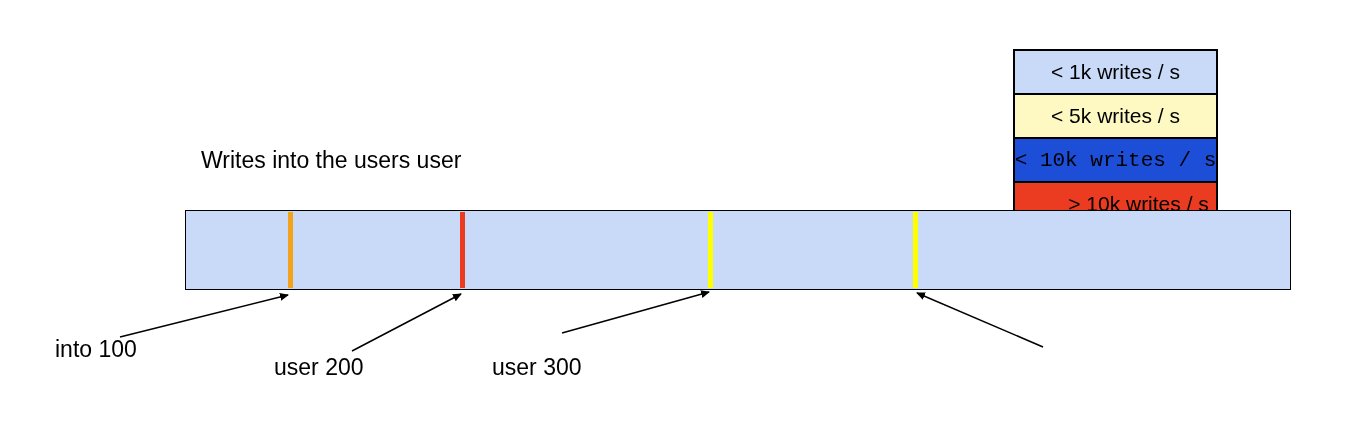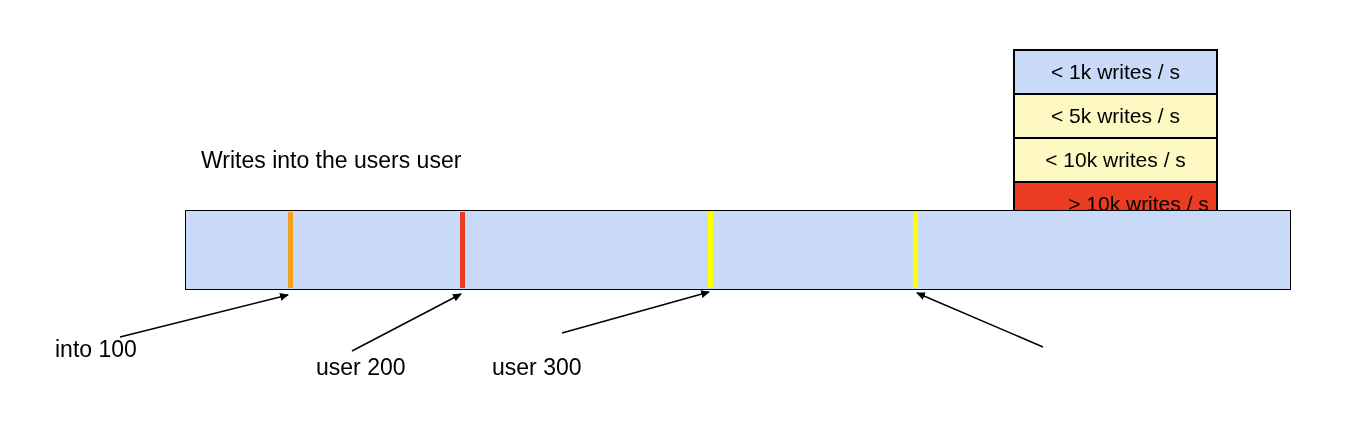--- a/index.html
+++ b/index.html
@@ -67,39 +67,39 @@
     width: 1350px;
     height: 422px;
     pointer-events: none;
   }
   .user-label {
     position: absolute;
     font-size: 23px;
     white-space: nowrap;
   }
   .ul1 { left: 55px;  top: 336px; }
-  .ul2 { left: 274px; top: 354px; margin-left: 42px; }
+  .ul2 { left: 274px; top: 354px; }
   .ul3 { left: 492px; top: 354px; }
   .ul4 { left: 963px; top: 354px; }
 </style>
 </head>
 <body>
 
 <div class="canvas">
 
   <div class="title">Writes into the users user</div>
 
   <div class="legend">
     <div class="legend-row" style="background: rgb(201, 218, 248);">
       <span>&lt; 1k writes / s</span>
     </div>
     <div class="legend-row" style="background: #fef9c3;">
       <span>&lt; 5k writes / s</span>
     </div>
-    <div class="legend-row" style="background: #fef9c3;">
+    <div class="legend-row" style="background: #1d4ed8; font-family: Liberation Mono, monospace;">
       <span>&lt; 10k writes / s</span>
     </div>
     <div class="legend-row" style="background: rgb(235, 59, 32); padding-left: 46px;">
       <span>&gt; 10k writes / s</span>
     </div>
   </div>
 
   <div class="bar" style="background: rgb(201, 218, 248);"></div>
 
   <div class="stripe" style="background: rgb(242, 163, 27); left: 288px;"></div>

